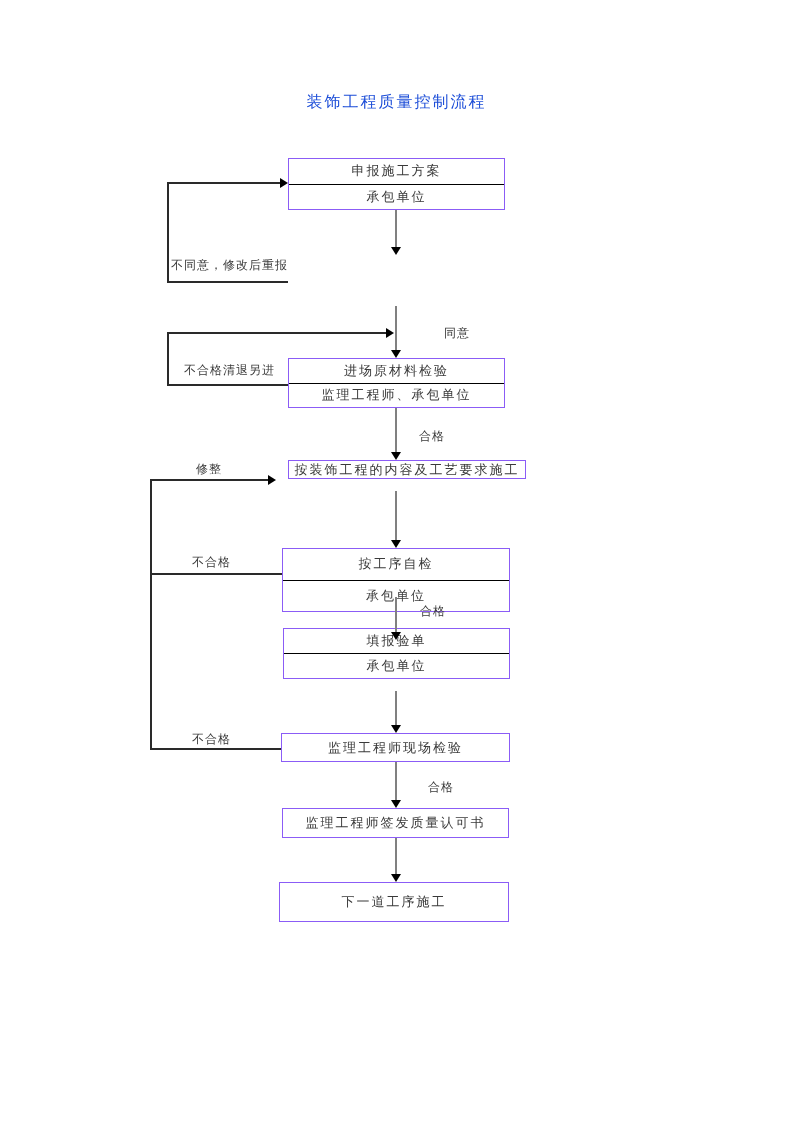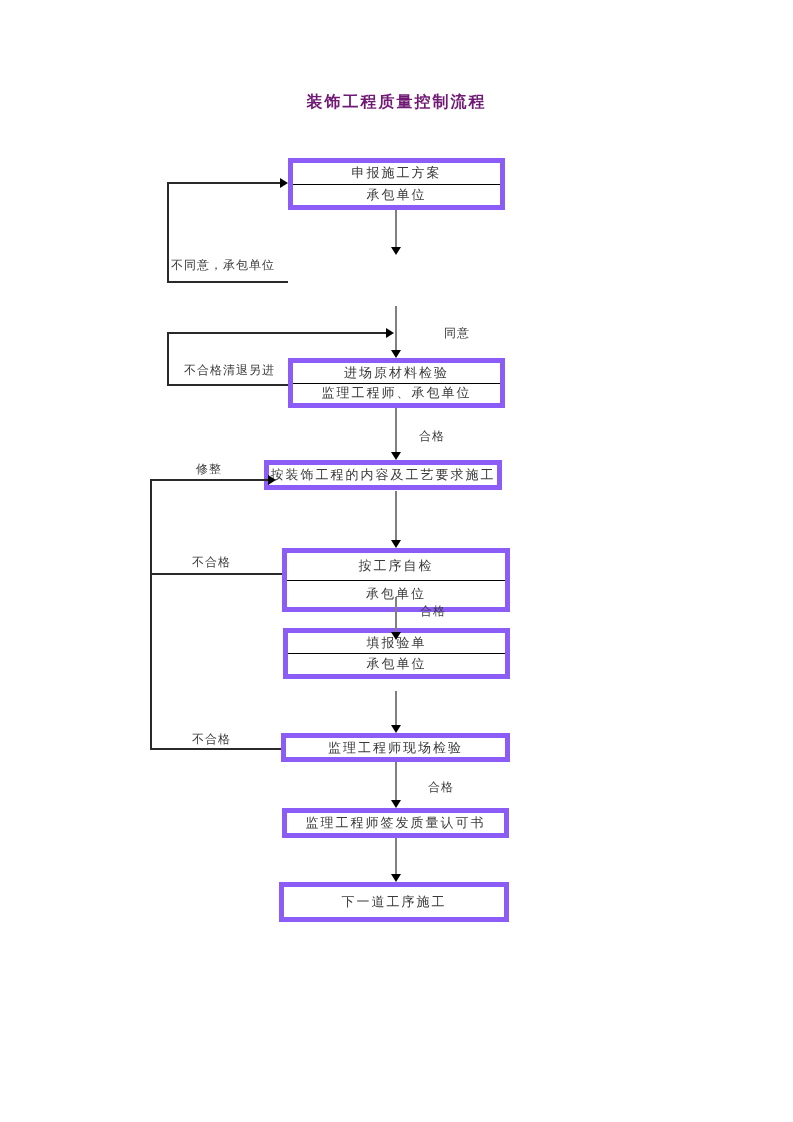--- a/index.html
+++ b/index.html
@@ -6,26 +6,26 @@
   .page{
     position:relative;
     width:793px;height:1122px;
     background:#ffffff;
     font-family:"DejaVu Sans", sans-serif;
     overflow:hidden;
   }
   .title{
     position:absolute;left:0;top:92px;width:793px;
     text-align:center;
-    font-size:16px;font-weight:bold;color:#701a75;
+    font-size:16px;font-weight:normal;color:#1d4ed8;
     letter-spacing:2px;
   }
   .fbox{
     position:absolute;
-    border:5px solid #8b5cf6;
+    border:1px solid #8b5cf6;
     background:#fff;
     display:flex;flex-direction:column;
     box-sizing:border-box;
   }
   .row{
     flex:1;display:flex;align-items:center;justify-content:center;
     font-size:13px;color:#3a3a3a;letter-spacing:2px;white-space:nowrap;
   }
   .rb{border-bottom:1px solid #000;}
   .vline{position:absolute;width:2px;background:#808080;}
@@ -57,21 +57,21 @@
     <div class="row rb">申报施工方案</div>
     <div class="row">承包单位</div>
   </div>
 
 
   <div class="fbox" style="left:288px;top:358px;width:217px;height:50px">
     <div class="row rb">进场原材料检验</div>
     <div class="row">监理工程师、承包单位</div>
   </div>
 
-  <div class="fbox" style="left:264px;top:460px;width:238px;height:30px">
+  <div class="fbox" style="left:288px;top:460px;width:238px;height:19px">
     <div class="row">按装饰工程的内容及工艺要求施工</div>
   </div>
 
   <div class="fbox" style="left:282px;top:548px;width:228px;height:64px">
     <div class="row rb">按工序自检</div>
     <div class="row">承包单位</div>
   </div>
 
   <div class="fbox" style="left:283px;top:628px;width:227px;height:51px">
     <div class="row rb">填报验单</div>
@@ -111,21 +111,21 @@
   <div class="vline" style="left:395px;top:762px;height:38px"></div>
   <div class="ah-down" style="left:391px;top:800px"></div>
 
   <div class="vline" style="left:395px;top:838px;height:36px"></div>
   <div class="ah-down" style="left:391px;top:874px"></div>
 
   <div class="hloop" style="left:167px;top:281px;width:121px"></div>
   <div class="vloop" style="left:167px;top:182px;height:101px"></div>
   <div class="hloop" style="left:167px;top:182px;width:113px"></div>
   <div class="ah-right" style="left:280px;top:178px"></div>
-  <div class="elabel" style="left:171px;top:257px">不同意，承包单位</div>
+  <div class="elabel" style="left:171px;top:257px">不同意，修改后重报</div>
 
   <div class="hloop" style="left:167px;top:384px;width:121px"></div>
   <div class="vloop" style="left:167px;top:332px;height:54px"></div>
   <div class="hloop" style="left:167px;top:332px;width:219px"></div>
   <div class="ah-right" style="left:386px;top:328px"></div>
   <div class="elabel" style="left:184px;top:362px">不合格清退另进</div>
 
   <div class="hloop" style="left:150px;top:573px;width:132px"></div>
   <div class="hloop" style="left:150px;top:748px;width:131px"></div>
   <div class="vloop" style="left:150px;top:479px;height:271px"></div>

